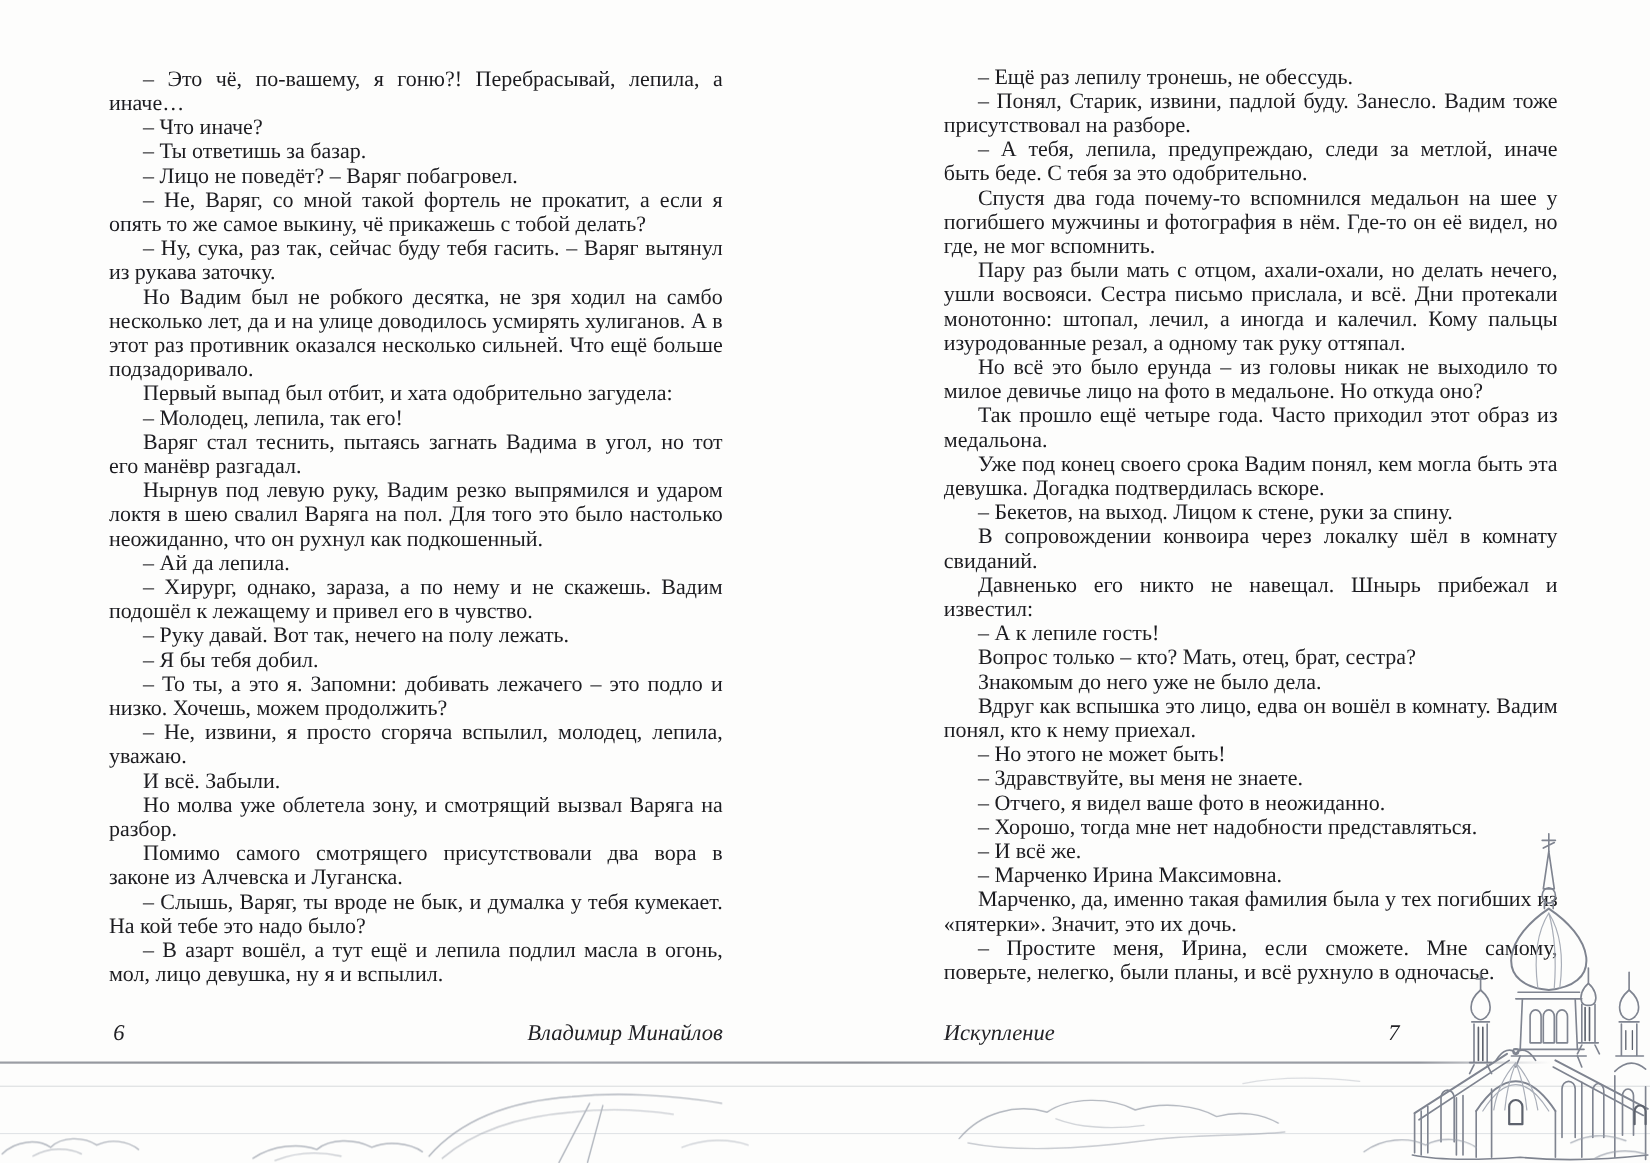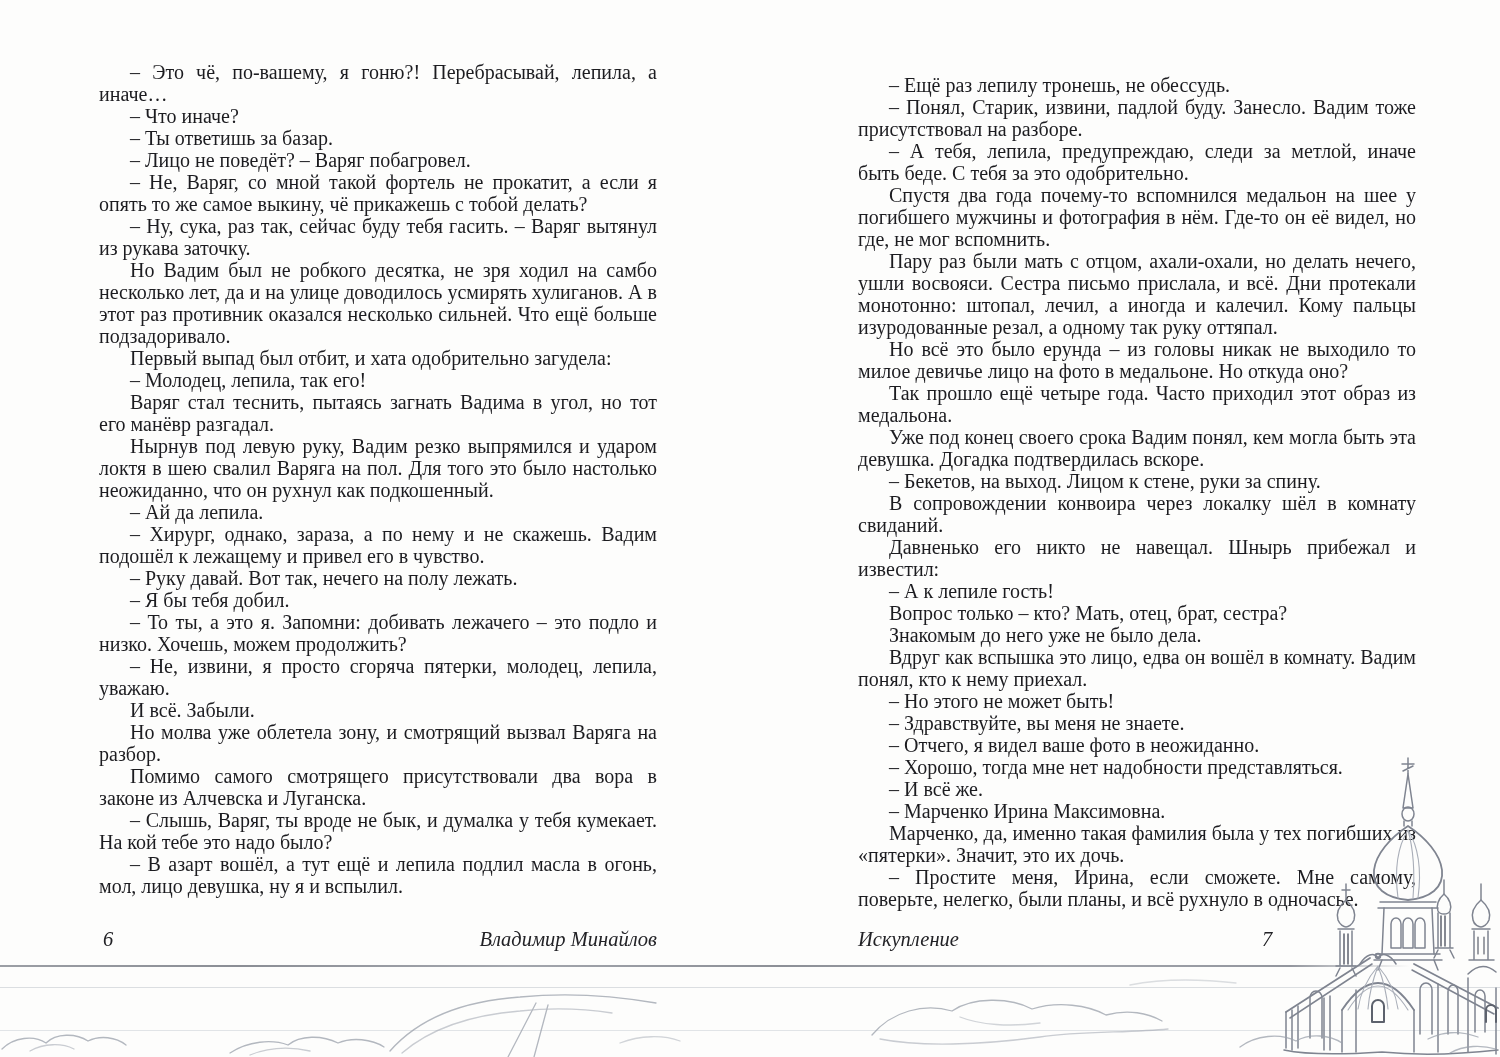--- a/index.html
+++ b/index.html
@@ -8,21 +8,21 @@
     background:#fdfdfc;
     font-family:"Liberation Serif","DejaVu Serif",serif;
   }
   .spread{position:absolute;inset:0;}
   .text-col{
     position:absolute;width:558px;text-align:justify;
     font-size:20px;line-height:22px;color:#1c1c20;
     hyphens:auto;-webkit-hyphens:auto;overflow:hidden;
   }
   #left-col{left:99px;top:61px;height:866px;}
-  #right-col{left:858px;top:74px;height:858px;}
+  #right-col{left:858px;top:59px;height:858px;}
   .para{margin:0;text-indent:31px;}
   .footer{
     position:absolute;width:558px;top:928px;
     font-style:italic;font-size:20.5px;color:#222226;
   }
   .footer-left{left:99px;display:flex;justify-content:space-between;align-items:baseline;}
   .footer-left .num{padding-left:4px;}
   .footer-right{left:858px;}
   .footer-right .num{position:absolute;left:404px;top:0;}
   .rule{position:absolute;left:0;width:1500px;}
@@ -53,21 +53,21 @@
         <p class="para">Но Вадим был не робкого десятка, не зря ходил на самбо несколько лет, да и на улице доводилось усмирять хулиганов. А в этот раз противник оказался несколько сильней. Что ещё больше подзадоривало.</p>
         <p class="para">Первый выпад был отбит, и хата одобрительно загудела:</p>
         <p class="para">– Молодец, лепила, так его!</p>
         <p class="para">Варяг стал теснить, пытаясь загнать Вадима в угол, но тот его манёвр разгадал.</p>
         <p class="para">Нырнув под левую руку, Вадим резко выпрямился и ударом локтя в шею свалил Варяга на пол. Для того это было настолько неожиданно, что он рухнул как подкошенный.</p>
         <p class="para">– Ай да лепила.</p>
         <p class="para">– Хирург, однако, зараза, а по нему и не скажешь. Вадим подошёл к лежащему и привел его в чувство.</p>
         <p class="para">– Руку давай. Вот так, нечего на полу лежать.</p>
         <p class="para">– Я бы тебя добил.</p>
         <p class="para">– То ты, а это я. Запомни: добивать лежачего – это подло и низко. Хочешь, можем продолжить?</p>
-        <p class="para">– Не, извини, я просто сгоряча пятерки, молодец, лепила, уважаю.</p>
+        <p class="para">– Не, извини, я просто сгоряча вспылил, молодец, лепила, уважаю.</p>
         <p class="para">И всё. Забыли.</p>
         <p class="para">Но молва уже облетела зону, и смотрящий вызвал Варяга на разбор.</p>
         <p class="para">Помимо самого смотрящего присутствовали два вора в законе из Алчевска и Луганска.</p>
         <p class="para">– Слышь, Варяг, ты вроде не бык, и думалка у тебя кумекает. На кой тебе это надо было?</p>
         <p class="para">– В азарт вошёл, а тут ещё и лепила подлил масла в огонь, мол, лицо девушка, ну я и вспылил.</p>
       </div>
     <div class="footer footer-left">
       <span class="num">6</span>
       <span class="running">Владимир Минайлов</span>
     </div>

